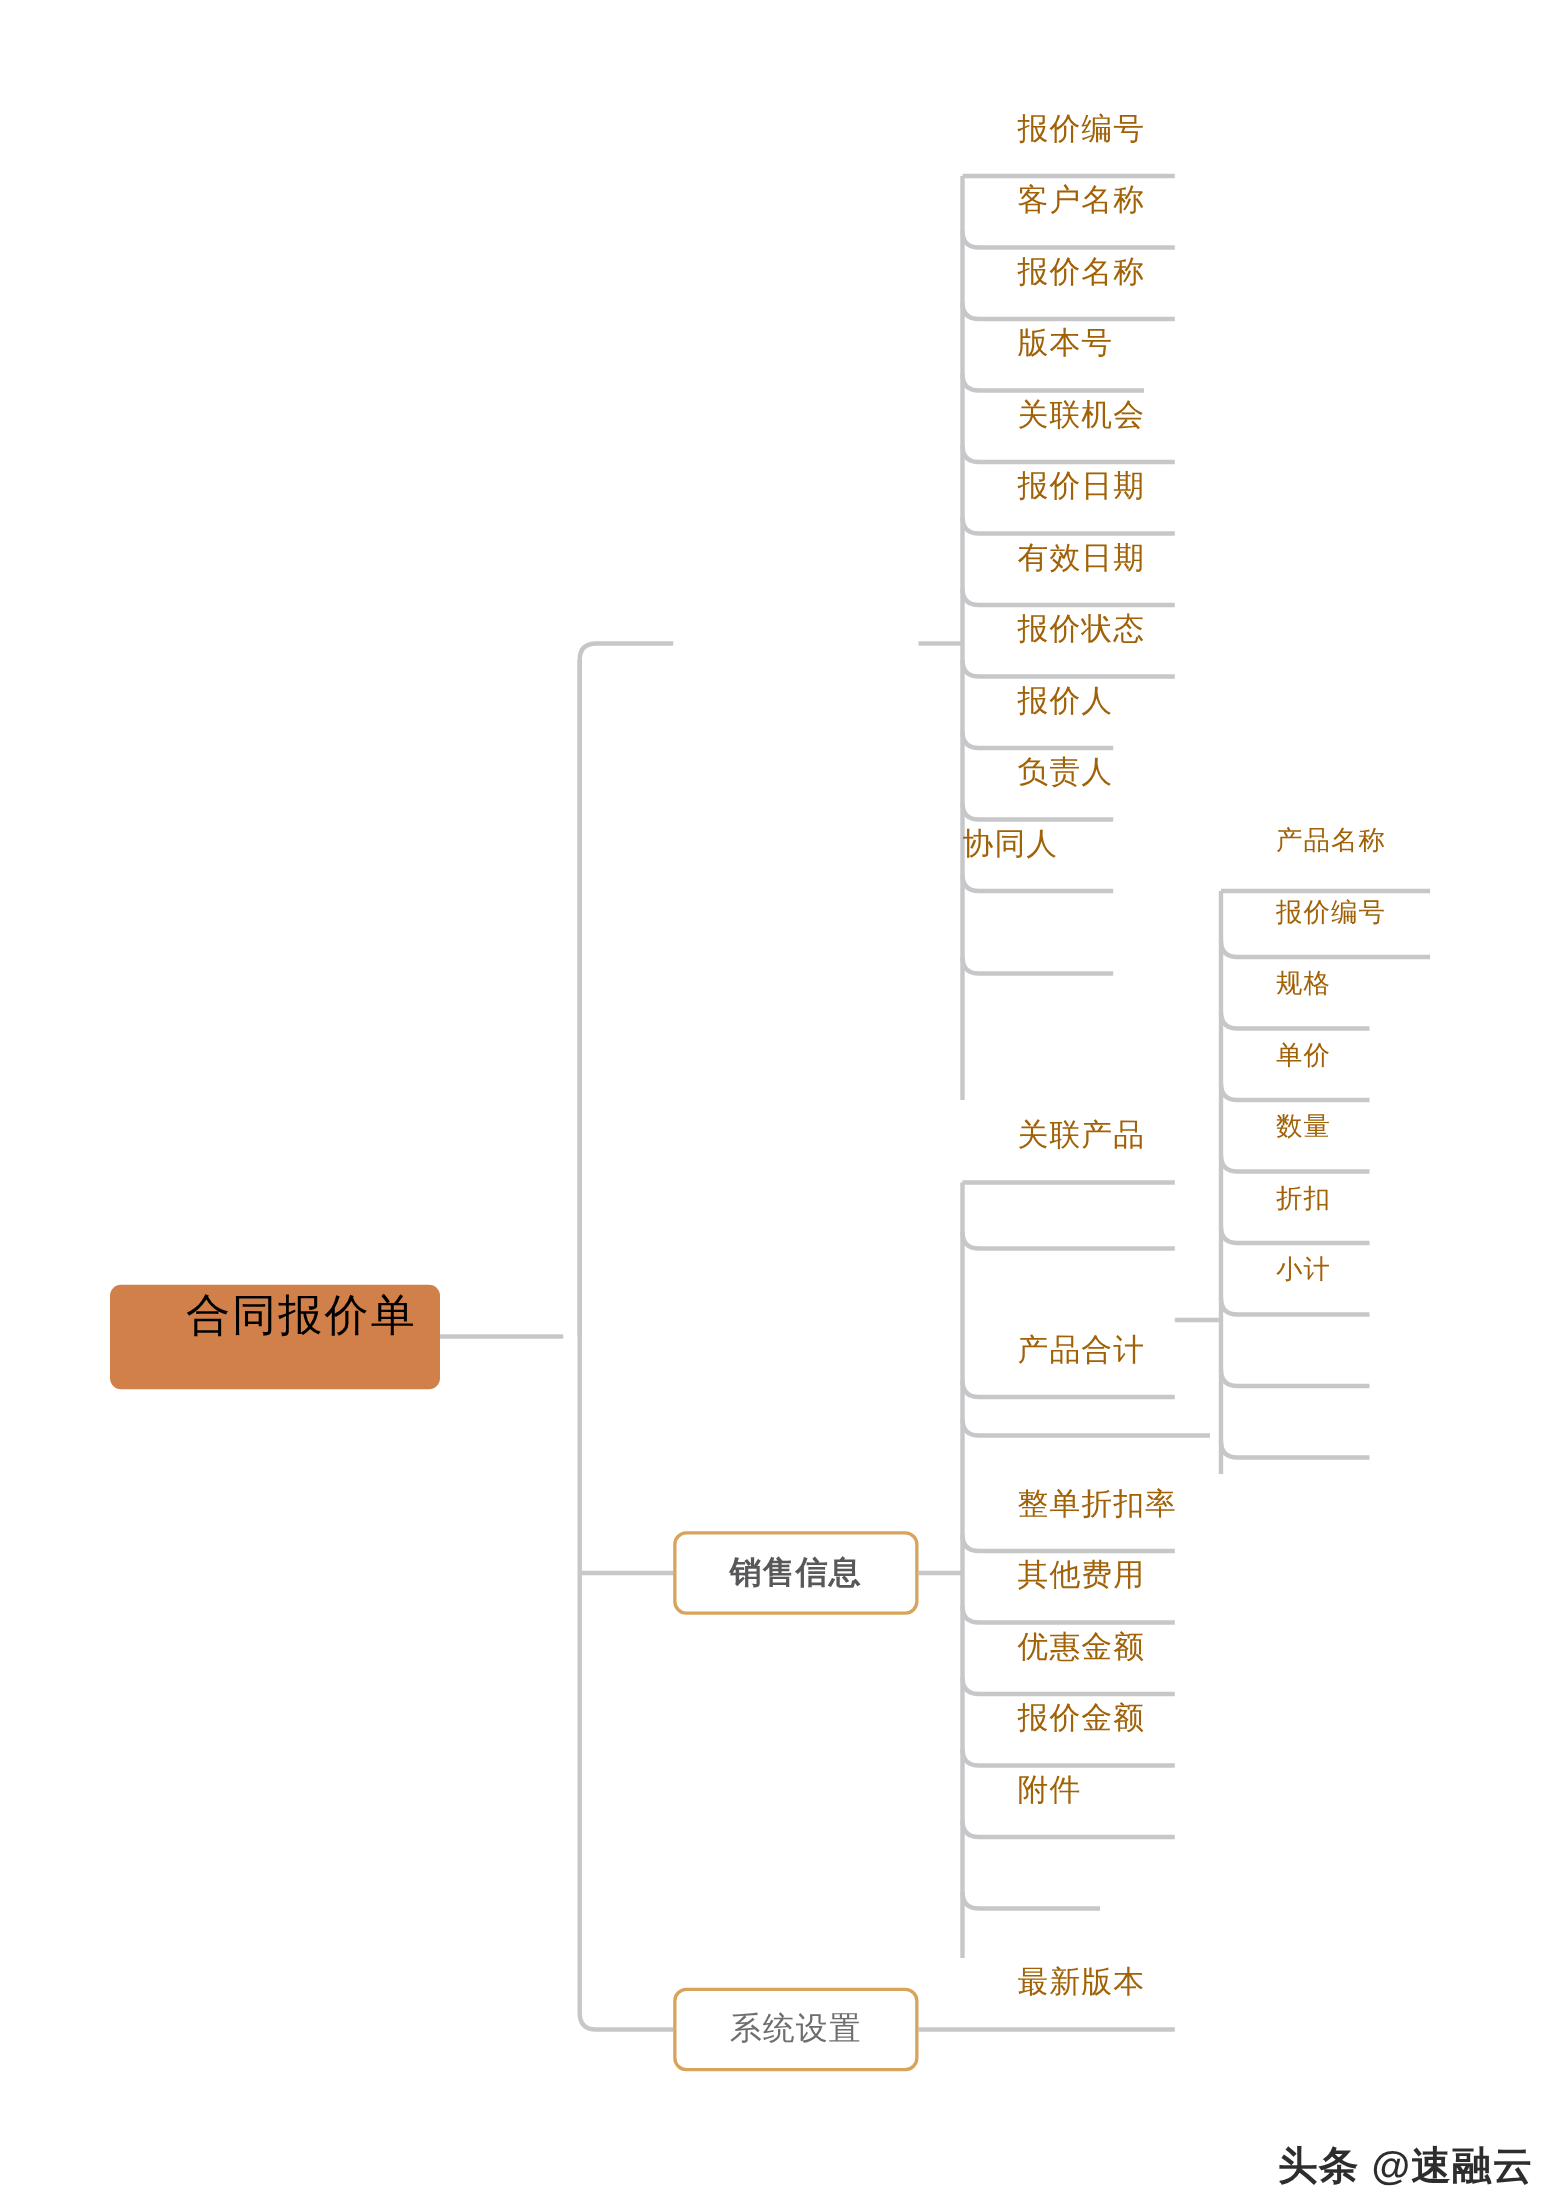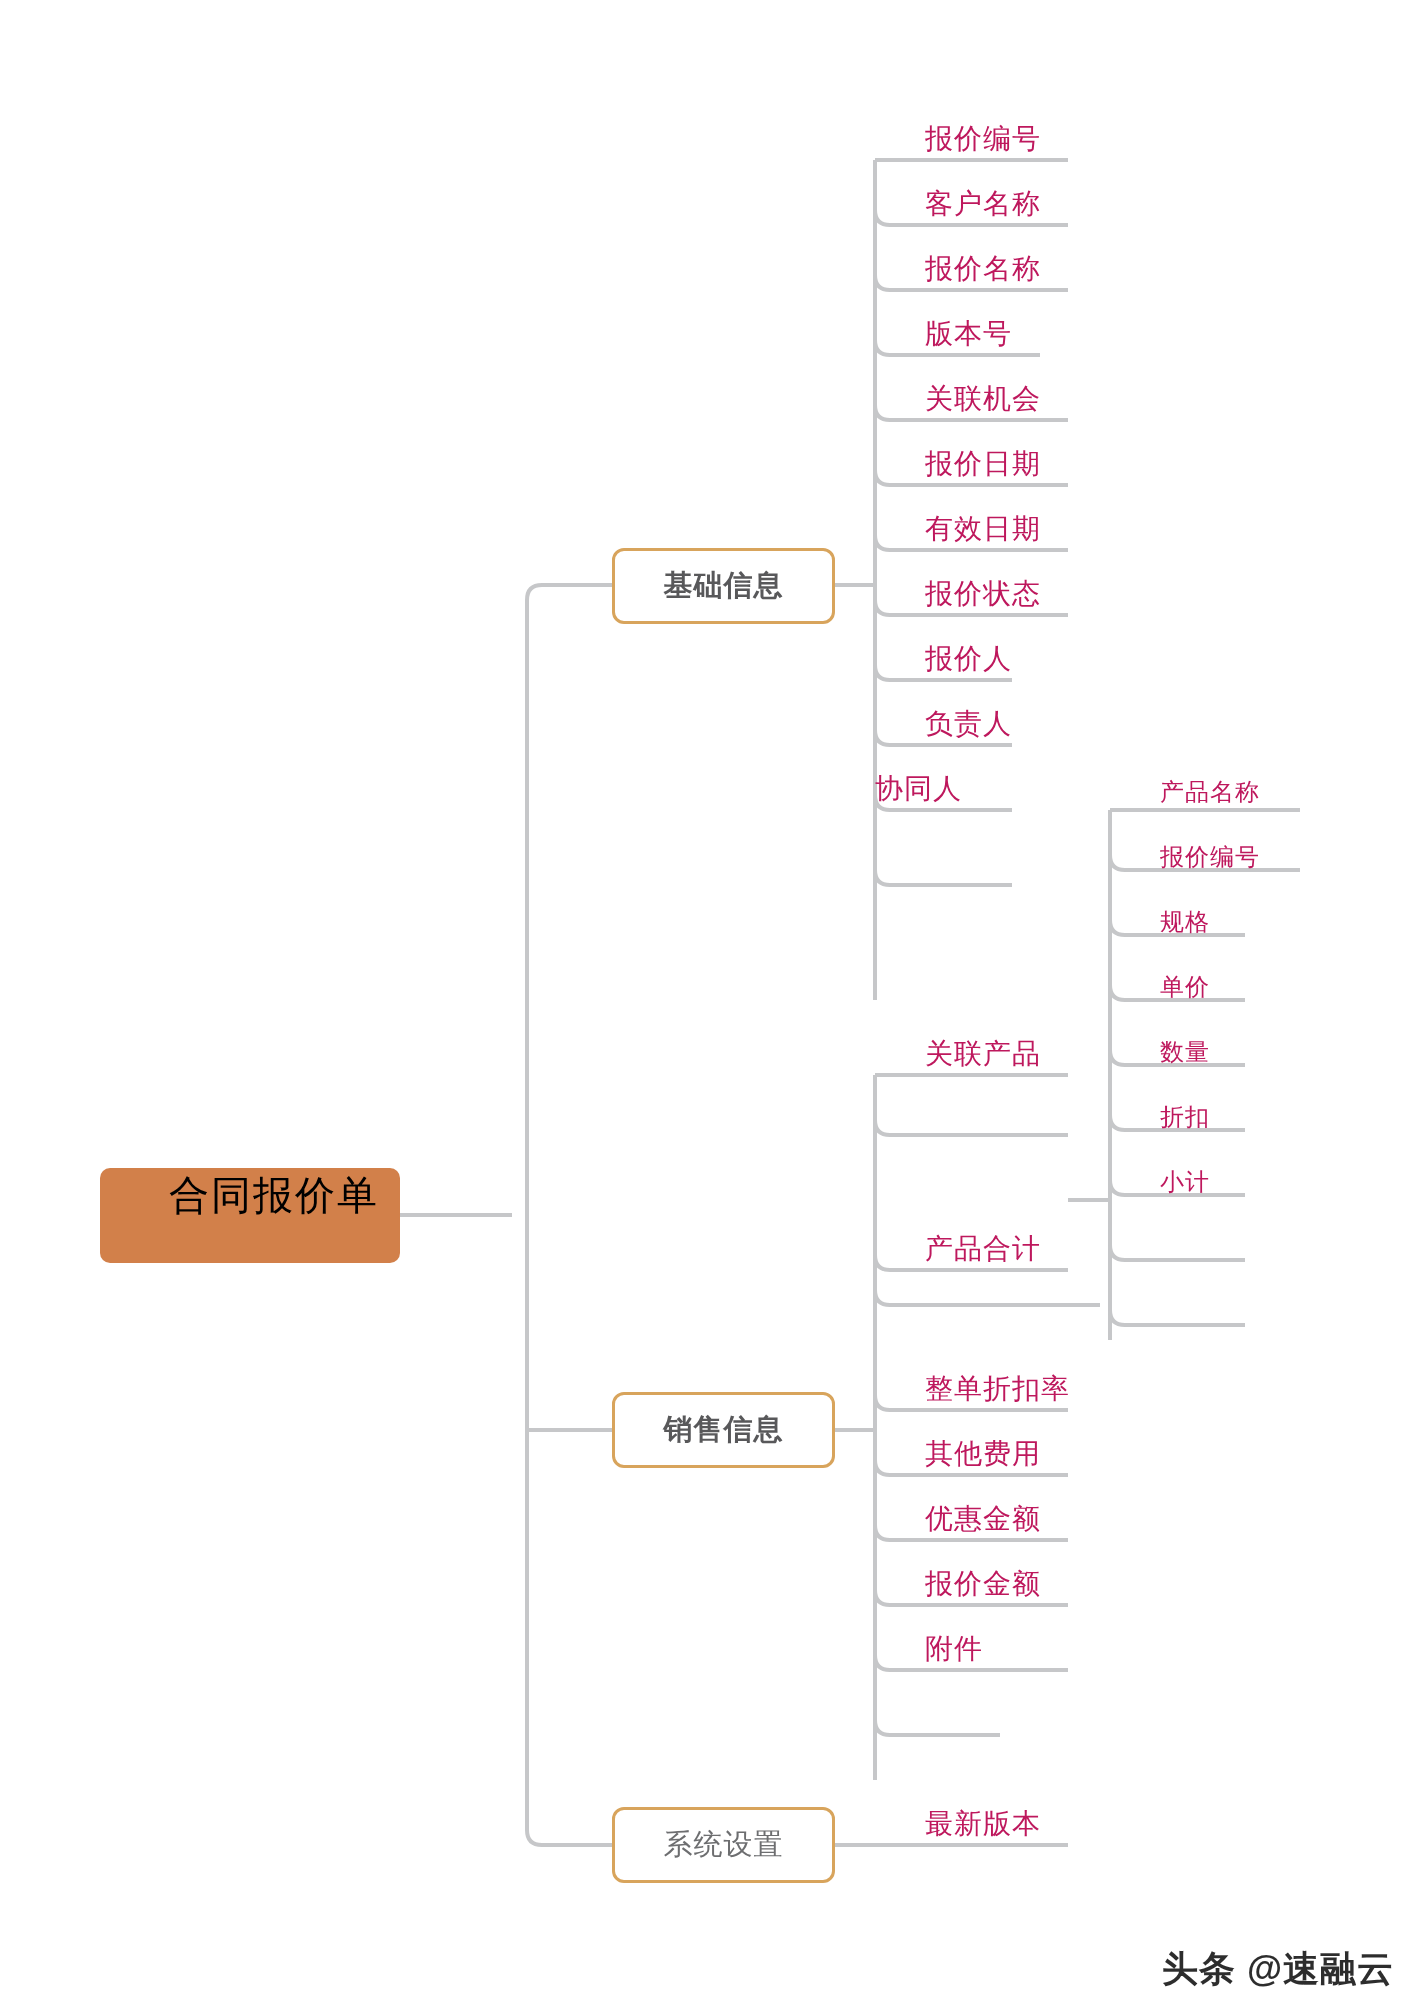--- a/index.html
+++ b/index.html
@@ -76,27 +76,27 @@
     color: #58585a;
   }
   .branch-node.plain {
     font-weight: normal;
     color: #6d6e70;
   }
 
   
   .leaf-node {
     position: absolute;
-    color: #be185d;
+    color: #a16207;
     font-size: 28px;
     letter-spacing: 1px;
     white-space: nowrap;
     box-sizing: border-box;
     display: flex;
-    align-items: flex-end;
+    align-items: flex-start;
     justify-content: flex-start;
     padding-bottom: 2px;
   }
   .leaf-node.small {
     font-size: 24px;
   }
 
   
   .watermark {
     position: absolute;
@@ -189,23 +189,20 @@
     <path d="M 1110 1245 Q 1110 1260 1125 1260 L 1245 1260"></path>
     <path d="M 1110 1310 Q 1110 1325 1125 1325 L 1245 1325"></path>
 
     <path d="M 835 1845 L 1068 1845"></path>
   </svg>
 
   <div class="root-node" style="left:100px; top:1168px; width:300px; height:95px;">
     <span>合同报价单</span>
   </div>
 
-  <div class="branch-node bold" style="left:612px; top:548px; width:223px; height:76px;">
-    <span>基础信息</span>
-  </div>
 
   <div class="leaf-node" style="left:925px; top:98px; width:200px; height:62px;">
     <span>报价编号</span>
   </div>
   <div class="leaf-node" style="left:925px; top:163px; width:200px; height:62px;">
     <span>客户名称</span>
   </div>
   <div class="leaf-node" style="left:925px; top:228px; width:200px; height:62px;">
     <span>报价名称</span>
   </div>

